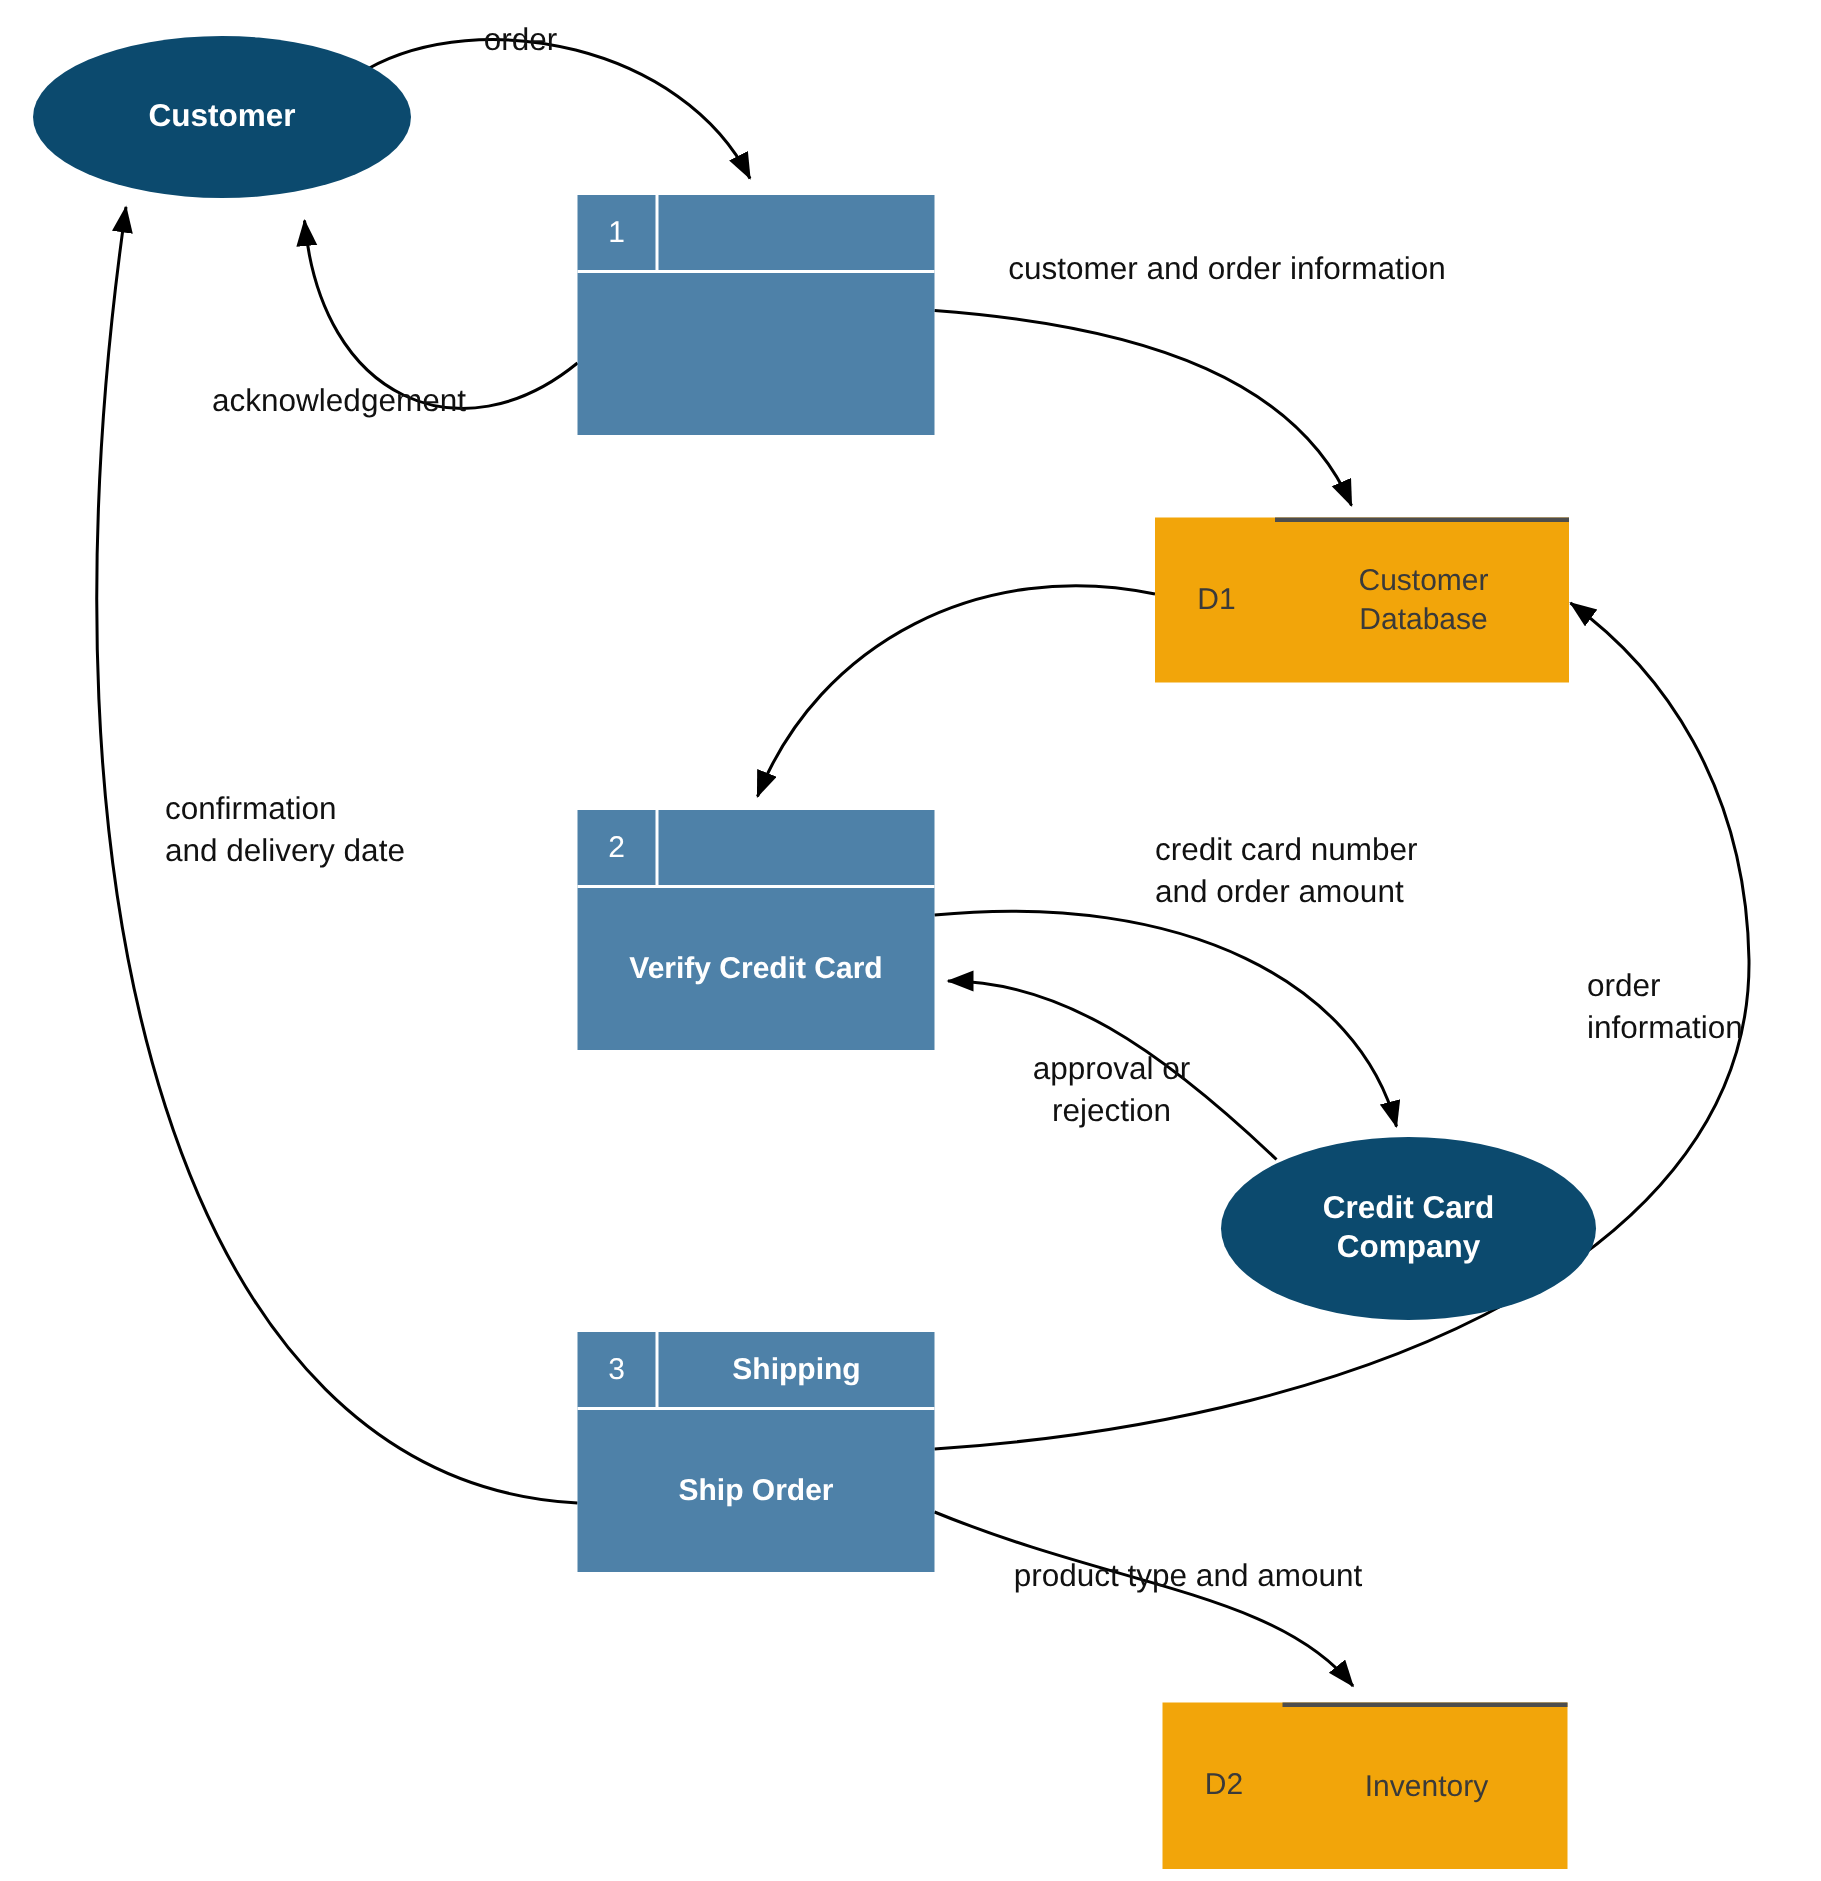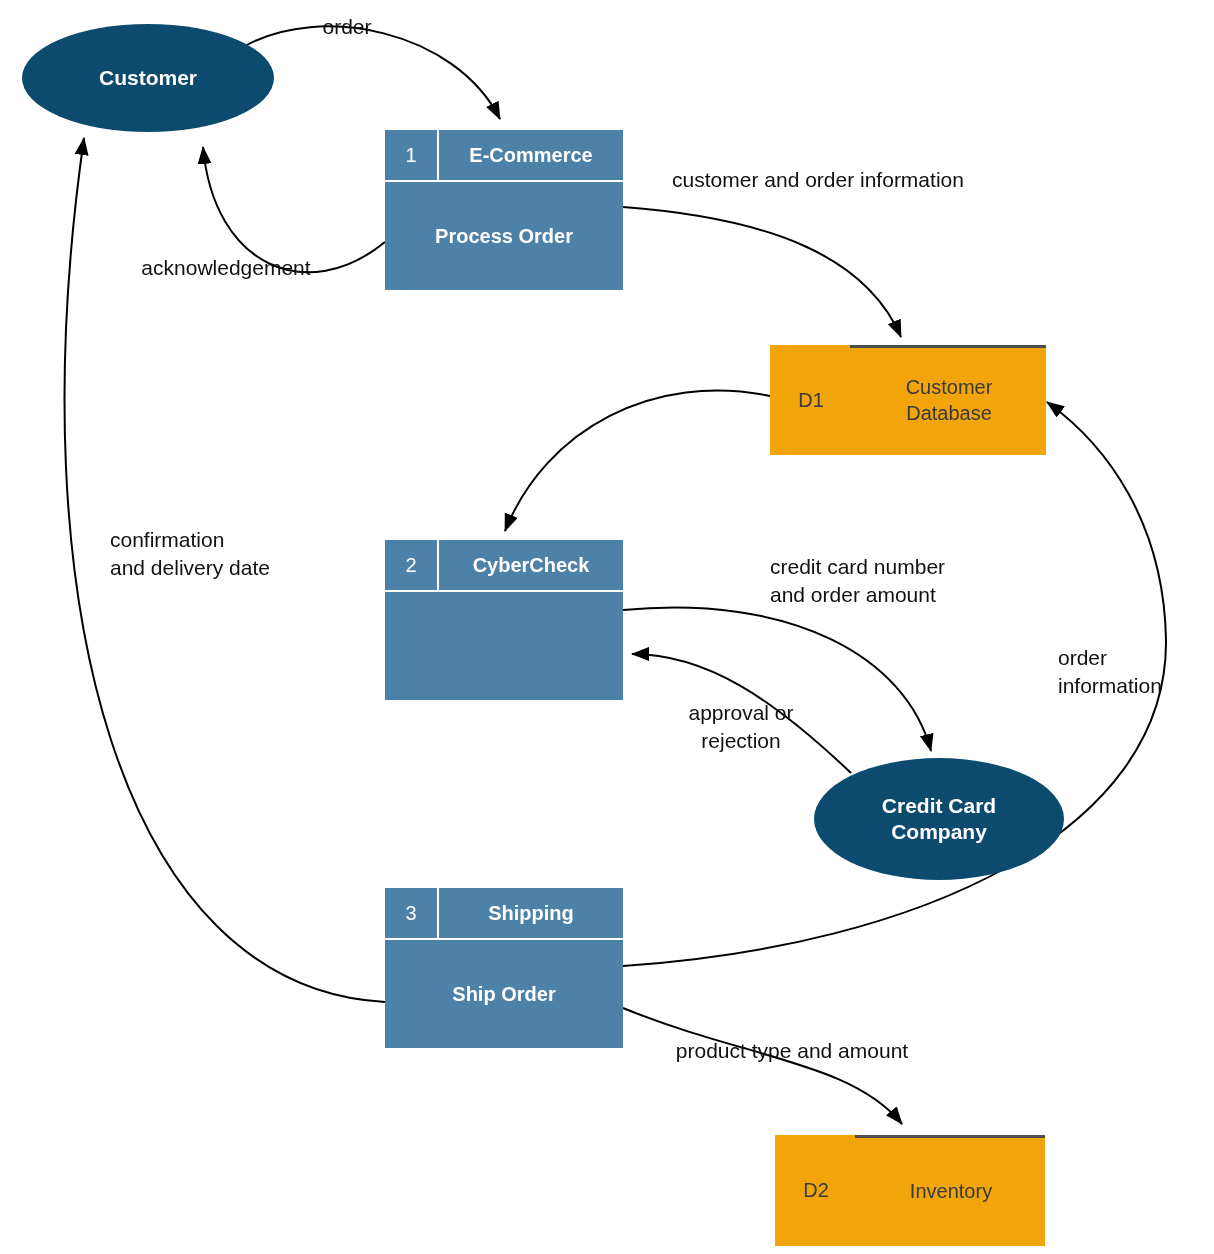--- a/index.html
+++ b/index.html
@@ -119,30 +119,28 @@
     <span class="node-text">Customer</span>
   </div>
   <div class="entity" id="ccc">
     <span class="node-text">Credit Card
 Company</span>
   </div>
 
   <div class="process" id="p1">
     <div class="hdr">
       <div class="num">1</div>
-      <div class="sys">E-Commerce</div>
     </div>
-    <div class="body">Process Order</div>
   </div>
 
   <div class="process" id="p2">
     <div class="hdr">
       <div class="num">2</div>
-      <div class="sys">CyberCheck</div>
     </div>
+    <div class="body">Verify Credit Card</div>
   </div>
 
   <div class="process" id="p3">
     <div class="hdr">
       <div class="num">3</div>
       <div class="sys">Shipping</div>
     </div>
     <div class="body">Ship Order</div>
   </div>
 

